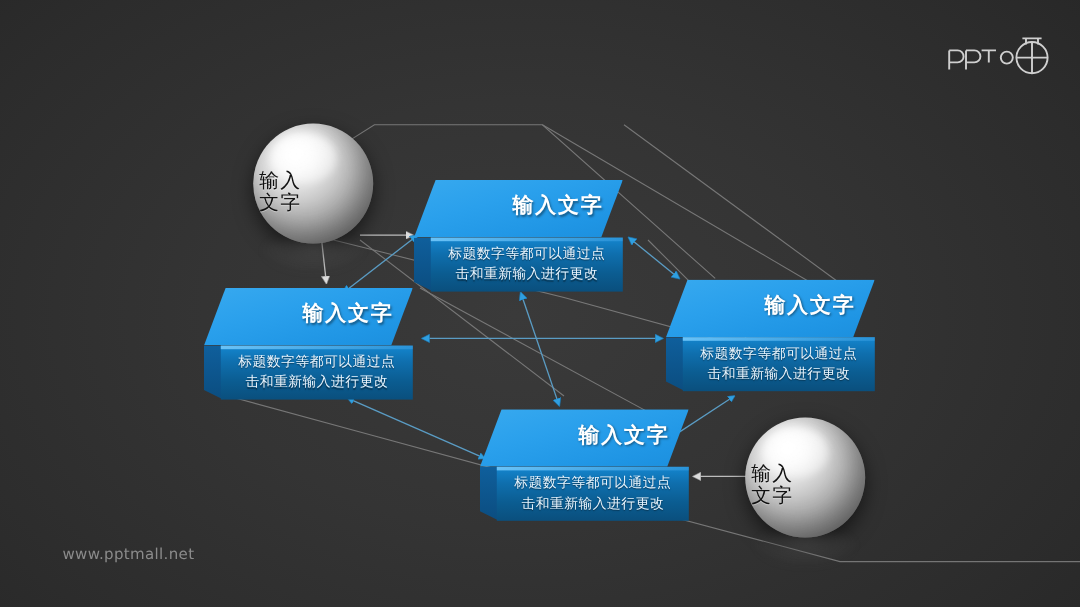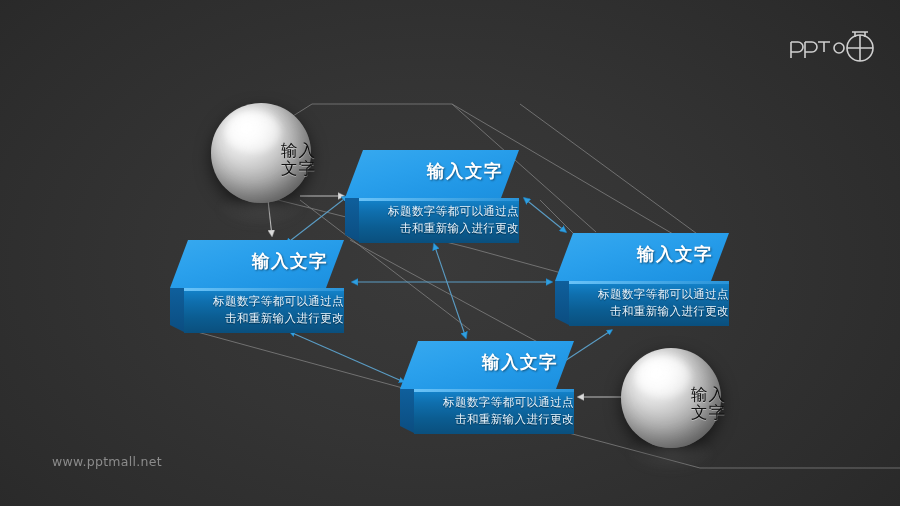--- a/index.html
+++ b/index.html
@@ -50,21 +50,21 @@
 
   
   .sphere {
     position: absolute;
     border-radius: 50%;
     background:
       radial-gradient(circle at 34% 26%, #ffffff 0%, #f4f4f4 13%, #dcdcdc 30%, #b4b4b4 52%, #8e8e8e 72%, #6d6d6d 88%, #5a5a5a 100%);
     box-shadow: 0 6px 16px rgba(0,0,0,0.55), inset -6px -8px 22px rgba(40,40,40,0.35);
     display: flex;
     align-items: center;
-    justify-content: flex-end;
+    justify-content: flex-start;
   }
   .sphere::after {
     content: "";
     position: absolute;
     left: 14%;
     top: 8%;
     width: 56%;
     height: 42%;
     border-radius: 50%;
     background: radial-gradient(ellipse at 45% 38%, rgba(255,255,255,0.95) 0%, rgba(255,255,255,0.65) 45%, rgba(255,255,255,0.05) 100%);
@@ -148,21 +148,21 @@
     position: absolute;
     left: 0; top: 0;
     width: 100%; height: 3px;
     background: linear-gradient(90deg, rgba(120,205,255,0.85), rgba(80,175,240,0.35));
   }
   .box-body-label {
     position: absolute;
     left: 14px;
     top: 53px;
     width: 160px;
-    text-align: right;
+    text-align: center;
     font-size: 11.5px;
     line-height: 1.45;
     color: #eaf6ff;
     letter-spacing: 0.4px;
     text-shadow: 0 1px 1px rgba(0,0,0,0.5);
     z-index: 4;
   }
   .box-shadow {
     position: absolute;
     left: 8px;

